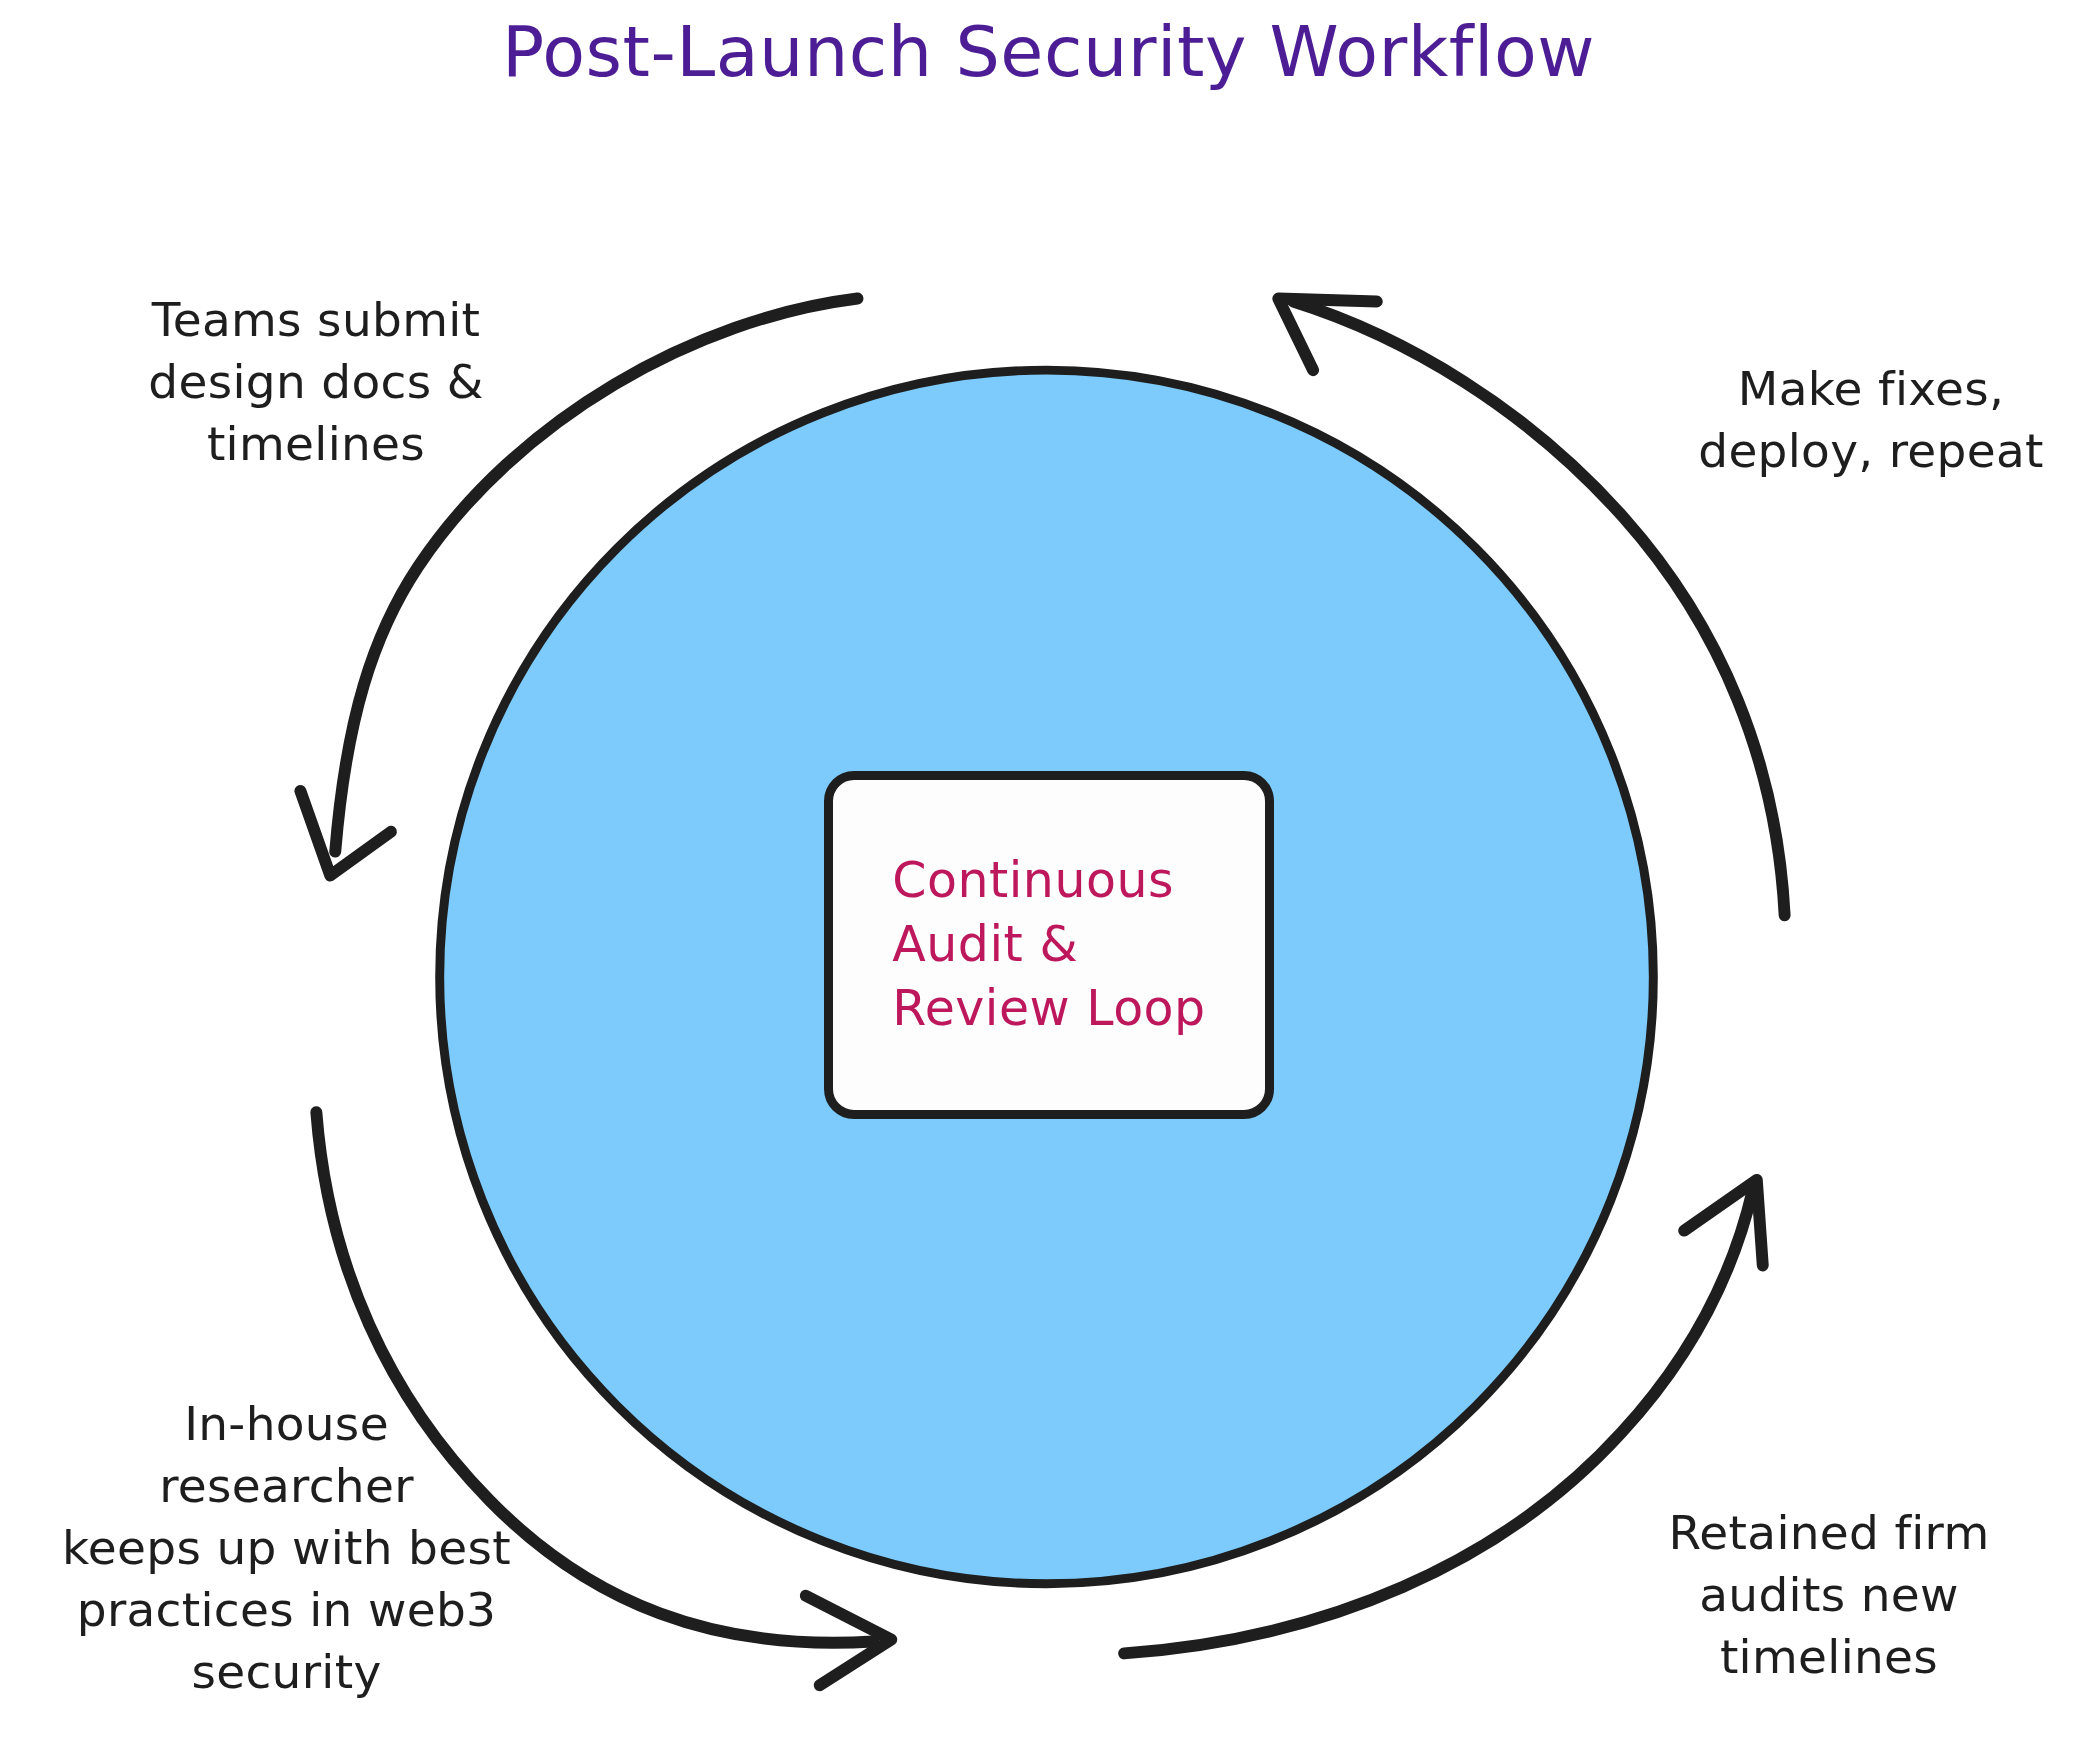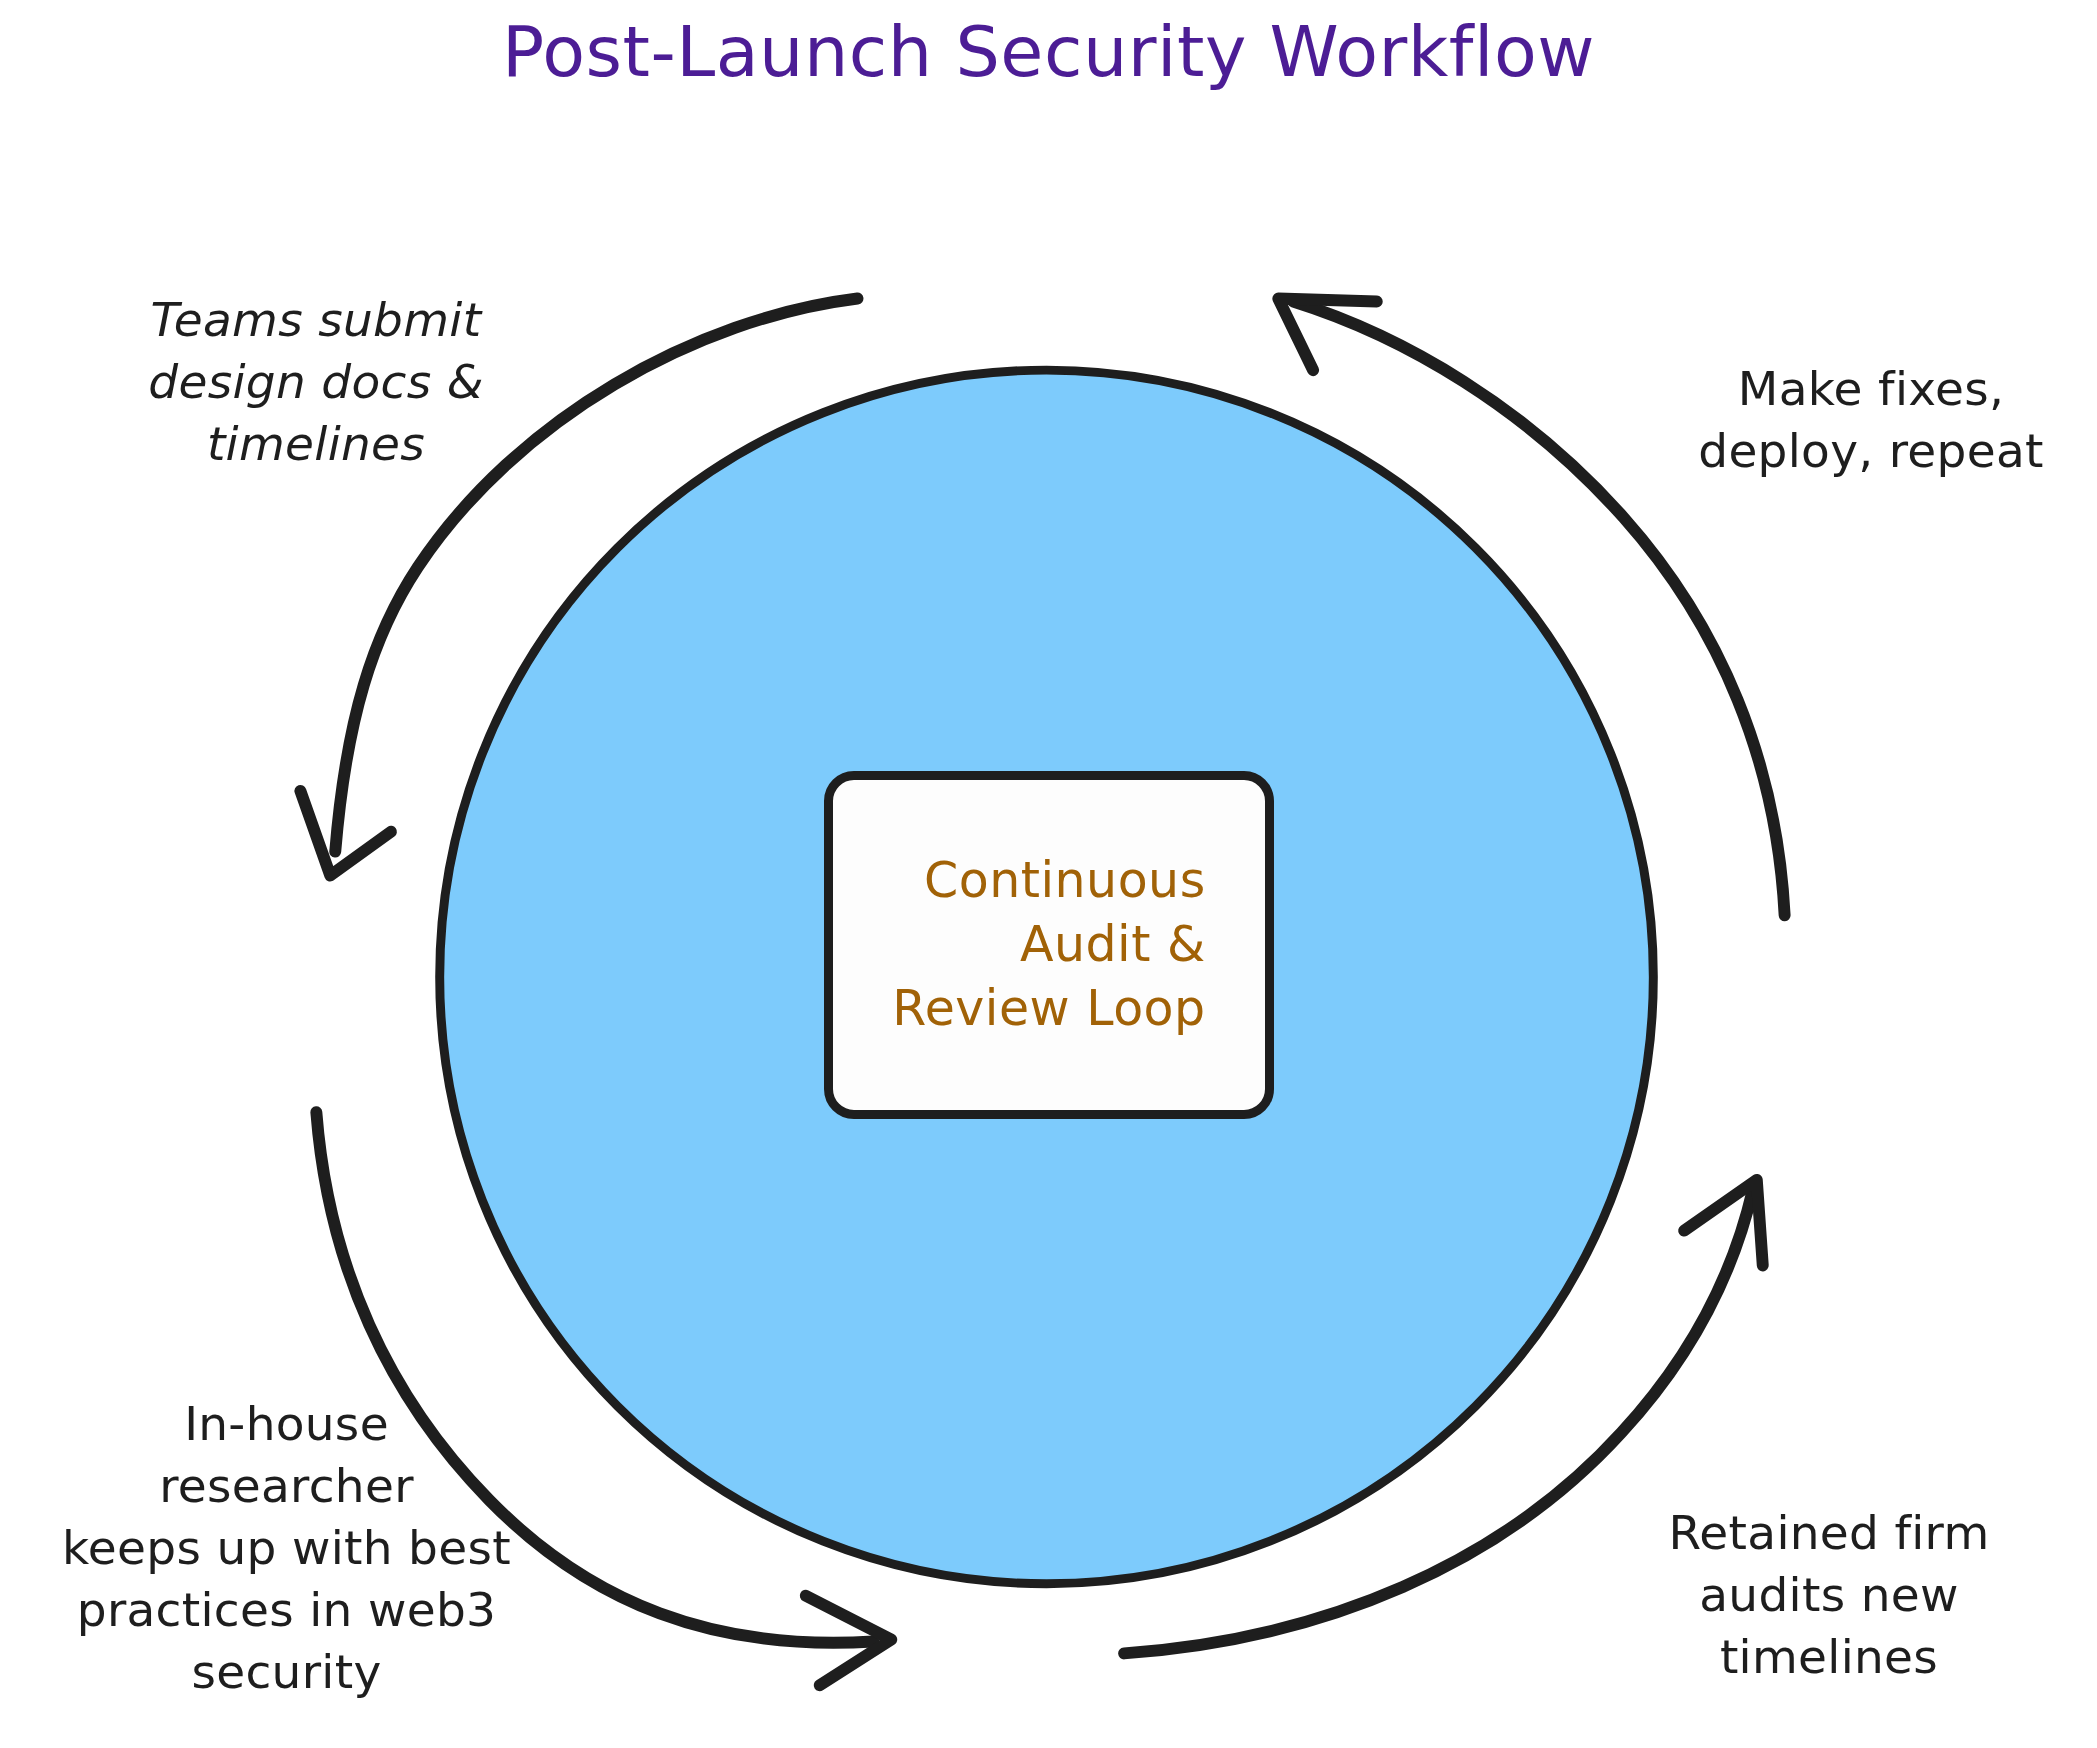--- a/index.html
+++ b/index.html
@@ -52,39 +52,39 @@
     background: #fdfdfd;
     border: 9px solid #1e1e1e;
     border-radius: 30px;
     display: flex;
     align-items: center;
     justify-content: center;
   }
   #center-node-label {
     font-size: 49px;
     line-height: 1.30;
-    text-align: right;
-    color: #a16207;
+    text-align: left;
+    color: #be185d;
     white-space: pre-line;
     font-family: "DejaVu Sans", sans-serif;
     letter-spacing: 0.5px;
   }
 
   
   .edge-label {
     position: absolute;
     color: #1e1e1e;
     font-size: 47px;
     line-height: 1.32;
     text-align: center;
     white-space: pre-line;
     font-family: "DejaVu Sans", sans-serif;
     letter-spacing: 0.3px;
   }
-  #label-top-left    { left: 107px;  top: 289px;  width: 418px; font-style: italic; }
+  #label-top-left    { left: 107px;  top: 289px;  width: 418px; }
   #label-top-right   { left: 1672px; top: 358px;  width: 398px; }
   #label-bottom-left { left: 10px;   top: 1393px; width: 553px; }
   #label-bottom-right{ left: 1620px; top: 1502px; width: 418px; }
 </style>
 </head>
 <body>
 
 <div id="canvas">
 
   <div id="diagram-title">Post-Launch Security Workflow</div>

